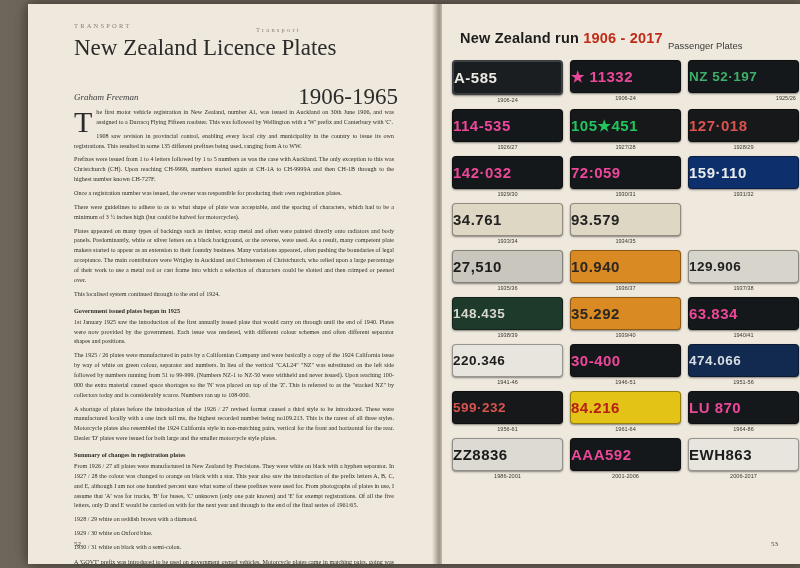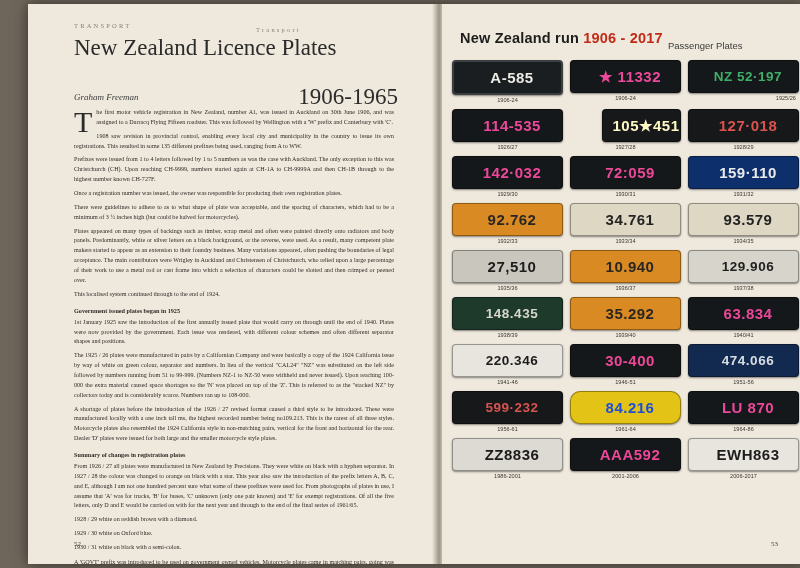--- a/index.html
+++ b/index.html
@@ -39,38 +39,38 @@
     font-weight:bold;font-size:14.5px;color:#1d1d1d;letter-spacing:.2px;}
   .rp-title .yrs{color:#c02a16;}
   .rp-sub{position:absolute;left:640px;top:36px;font-family:"Liberation Sans",sans-serif;
     font-size:9.5px;color:#3b3b3b;}
   .folio-r{position:absolute;right:26px;bottom:16px;font-size:7px;color:#4a453e;}
 
   
   .grid{position:absolute;left:424px;top:56px;width:348px;}
   .row{display:flex;gap:7px;margin-bottom:6px;}
   .cell{width:111px;}
-  .plate{height:31px;border-radius:4px;display:flex;align-items:center;justify-content:center;
+  .plate{height:31px;border-radius:4px;display:flex;align-items:center;
     font-family:"Liberation Sans",sans-serif;font-weight:bold;letter-spacing:.5px;
     box-shadow:0 1px 2px rgba(0,0,0,.45);border:1px solid rgba(0,0,0,.35);
-    position:relative;overflow:hidden;padding-left:9px;}
+    position:relative;overflow:hidden;}
   .plate span{display:block;line-height:1;}
   .cap{font-family:"Liberation Sans",sans-serif;font-size:5.6px;color:#3a3632;margin-top:2px;
     text-align:left;padding-left:3px;}
   .cap.r{text-align:right;padding-right:3px;}
   .cap.c{text-align:center;padding:0;}
 
   
   .p-blackwhite{background:#15181a;color:#ec4899;}
   .p-blackwhite-bevel{background:#1b1e20;color:#eceae4;border:2px solid #3a3f41;}
-  .p-blackorange{background:#16181a;color:#fef9c3;margin-left:32px;}
+  .p-blackorange{background:#16181a;color:#22c55e;}
   .p-blackred{background:#17181a;color:#d9534f;}
   .p-blackgreen{background:#15181a;color:#3fae6a;}
   .p-orange{background:#d98a22;color:#2a2622;}
-  .p-yellow{background:#e3c316;color:#1d4ed8;border-radius:10px;}
+  .p-yellow{background:#e3c316;color:#b91c1c;}
   .p-cream{background:#ded7c3;color:#232323;}
   .p-white{background:#e7e5de;color:#1c1c1c;}
   .p-blue{background:#0d2f6b;color:#e9eaec;}
   .p-navy{background:#122a4f;color:#d8dde4;}
   .p-grey{background:#c9c7bd;color:#1d1d1d;}
   .p-lightgrey{background:#d7d5cb;color:#202020;}
   .p-darkgreen{background:#1d3a2b;color:#d8d7cc;}
   .p-silver{background:#dcdad2;color:#1a1a1a;}
   .t-md{font-size:13.5px;}
   .t-lg{font-size:15px;}
@@ -179,26 +179,20 @@
           </div>
           <div class="cell">
             <div class="plate p-blue t-lg">
               <span>159·110</span>
             </div>
             <div class="cap c">1931/32</div>
           </div>
         </div>
         <div class="row">
           <div class="cell">
-            <div class="plate p-orange t-lg">
-              <span>92.762</span>
-            </div>
-            <div class="cap c">1932/33</div>
-          </div>
-          <div class="cell">
             <div class="plate p-cream t-lg">
               <span>34.761</span>
             </div>
             <div class="cap c">1933/34</div>
           </div>
           <div class="cell">
             <div class="plate p-cream t-lg">
               <span>93.579</span>
             </div>
             <div class="cap c">1934/35</div>

